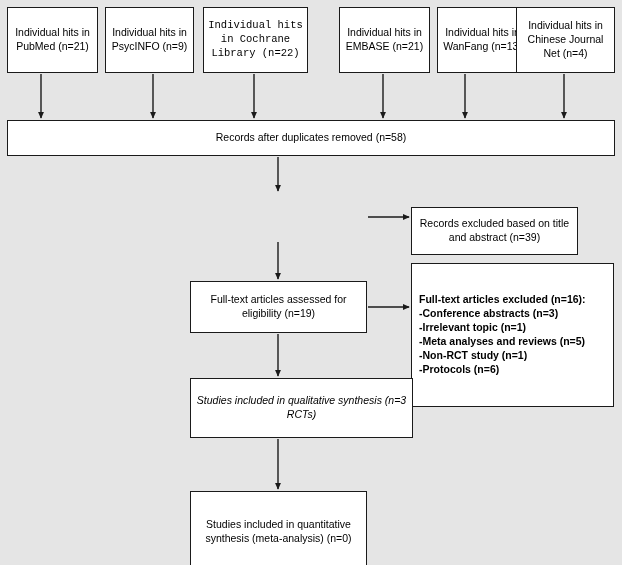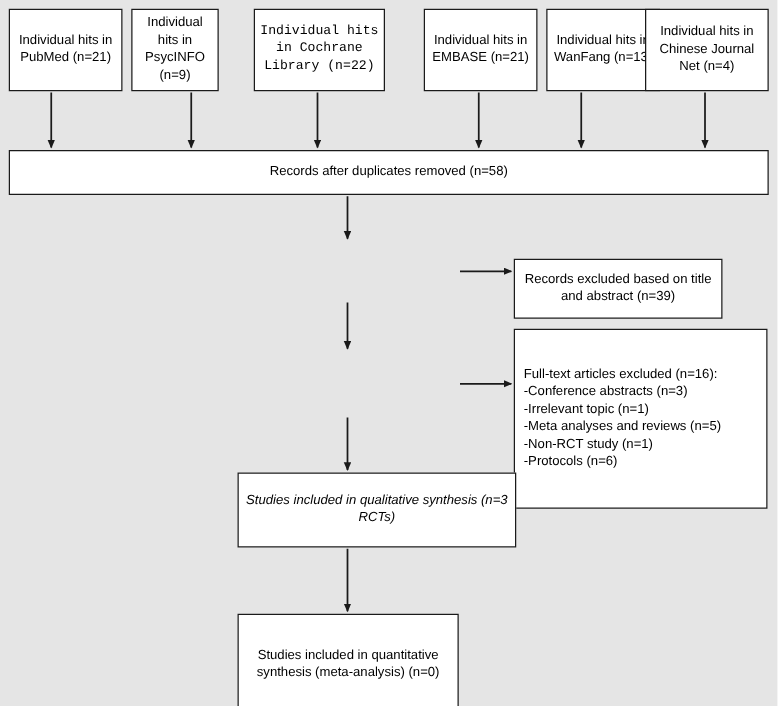--- a/index.html
+++ b/index.html
@@ -46,37 +46,38 @@
     pointer-events: none;
   }
 </style>
 </head>
 <body>
 
 <div id="flow">
 
   <div class="box" style="left:7px; top:7px; width:91px; height:66px;">Individual hits in PubMed (n=21)</div>
 
-  <div class="box" style="left:105px; top:7px; width:70px; height:66px;">Individual hits in PsycINFO (n=9)</div>
+  <div class="box" style="left:105px; top:7px; width:89px; height:66px;">Individual hits in PsycINFO (n=9)</div>
 
   <div class="box" style="left:203px; top:7px; width:105px; height:66px;font-family:Liberation Mono, monospace;">Individual hits in Cochrane Library (n=22)</div>
 
   <div class="box" style="left:339px; top:7px; width:91px; height:66px;">Individual hits in EMBASE (n=21)</div>
 
   <div class="box" style="left:437px; top:7px; width:91px; height:66px;">Individual hits in WanFang (n=13)</div>
 
   <div class="box" style="left:516px; top:7px; width:99px; height:66px;">Individual hits in Chinese Journal Net (n=4)</div>
 
   <div class="box" style="left:7px; top:120px; width:608px; height:36px;">Records after duplicates removed (n=58)</div>
 
 
   <div class="box" style="left:411px; top:207px; width:167px; height:48px;">Records excluded based on title and abstract (n=39)</div>
 
+  <div class="box" style="left:190px; top:281px; width:177px; height:52px;">Full-text articles assessed for eligibility (n=19)</div>
 
-  <div class="box left-align" style="left:411px; top:263px; width:203px; height:144px;">Full-text articles excluded (n=16):
+  <div class="box left-align" style="left:411px; top:263px; width:203px; height:144px;font-weight:bold;">Full-text articles excluded (n=16):
 -Conference abstracts (n=3)
 -Irrelevant topic (n=1)
 -Meta analyses and reviews (n=5)
 -Non-RCT study (n=1)
 -Protocols (n=6)</div>
 
   <div class="box" style="left:190px; top:378px; width:223px; height:60px;font-style:italic;">Studies included in qualitative synthesis (n=3 RCTs)</div>
 
   <div class="box" style="left:190px; top:491px; width:177px; height:82px;">Studies included in quantitative synthesis (meta-analysis) (n=0)</div>
 

